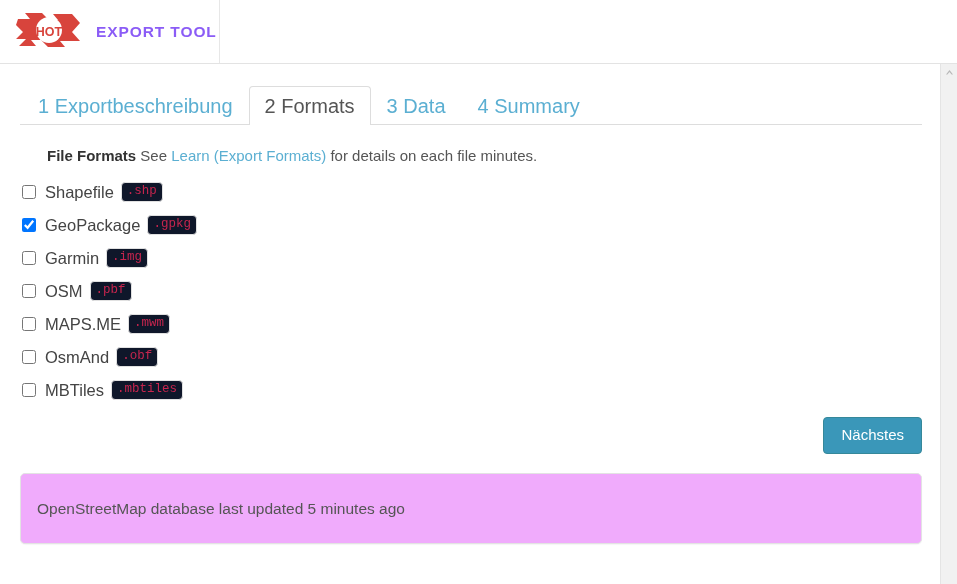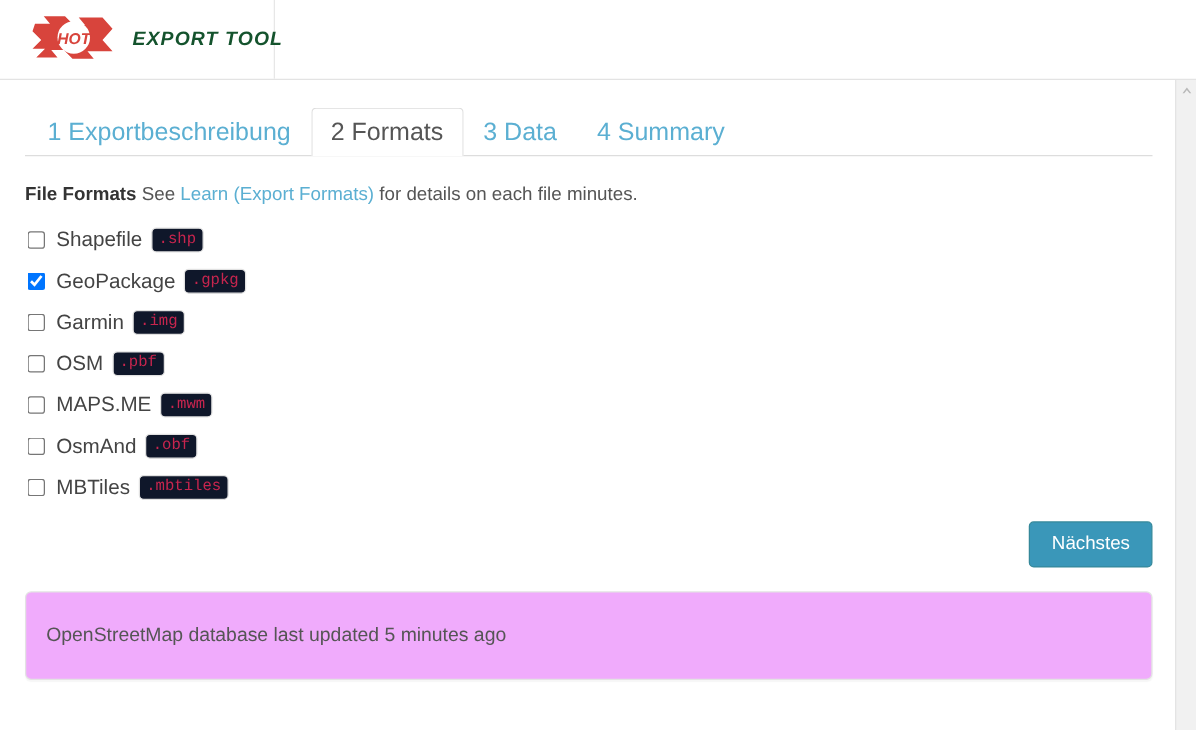--- a/index.html
+++ b/index.html
@@ -24,38 +24,37 @@
     border-bottom: 1px solid #e3e3e3;
     display: flex;
     align-items: stretch;
     box-sizing: border-box;
     position: relative;
   }
   .brand {
     width: 220px;
     display: flex;
     align-items: center;
-    padding-left: 24px;
+    padding-left: 14px;
     box-sizing: border-box;
     border-right: 1px solid #e7e7e7;
     text-decoration: none;
-    font-style: italic;
   }
   .brand-logo {
     width: 72px;
     height: 46px;
     flex: 0 0 auto;
     display: block;
   }
   .brand-title {
     margin-left: 10px;
     font-size: 15.5px;
     font-weight: bold;
     letter-spacing: 0.9px;
-    color: #14532d;
+    color: #8b5cf6;
     white-space: nowrap;
   }
   .navbar-rest { flex: 1 1 auto; }
 
   
   .page {
     position: absolute;
     left: 0;
     top: 64px;
     right: 0;
@@ -103,20 +102,21 @@
   
   .formats-help {
     margin-top: 21px;
     font-size: 15px;
     line-height: 20px;
     color: #555555;
   }
   .formats-help .lbl {
     font-weight: bold;
     color: #333333;
+    margin-left: 27px;
   }
   .formats-help .lnk {
     color: #5bafd2;
     text-decoration: none;
     cursor: pointer;
   }
 
   .format-list {
     margin: 9px 0 0 0;
     padding: 0;

